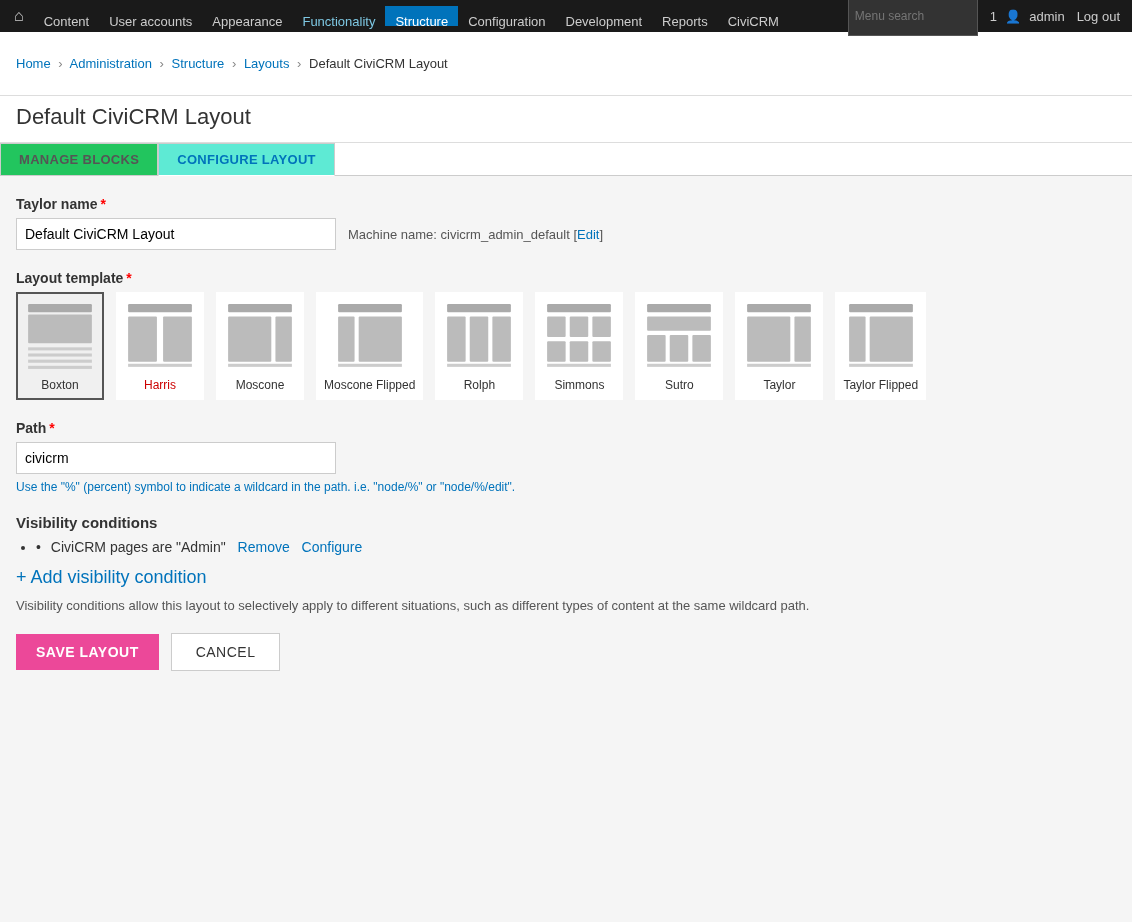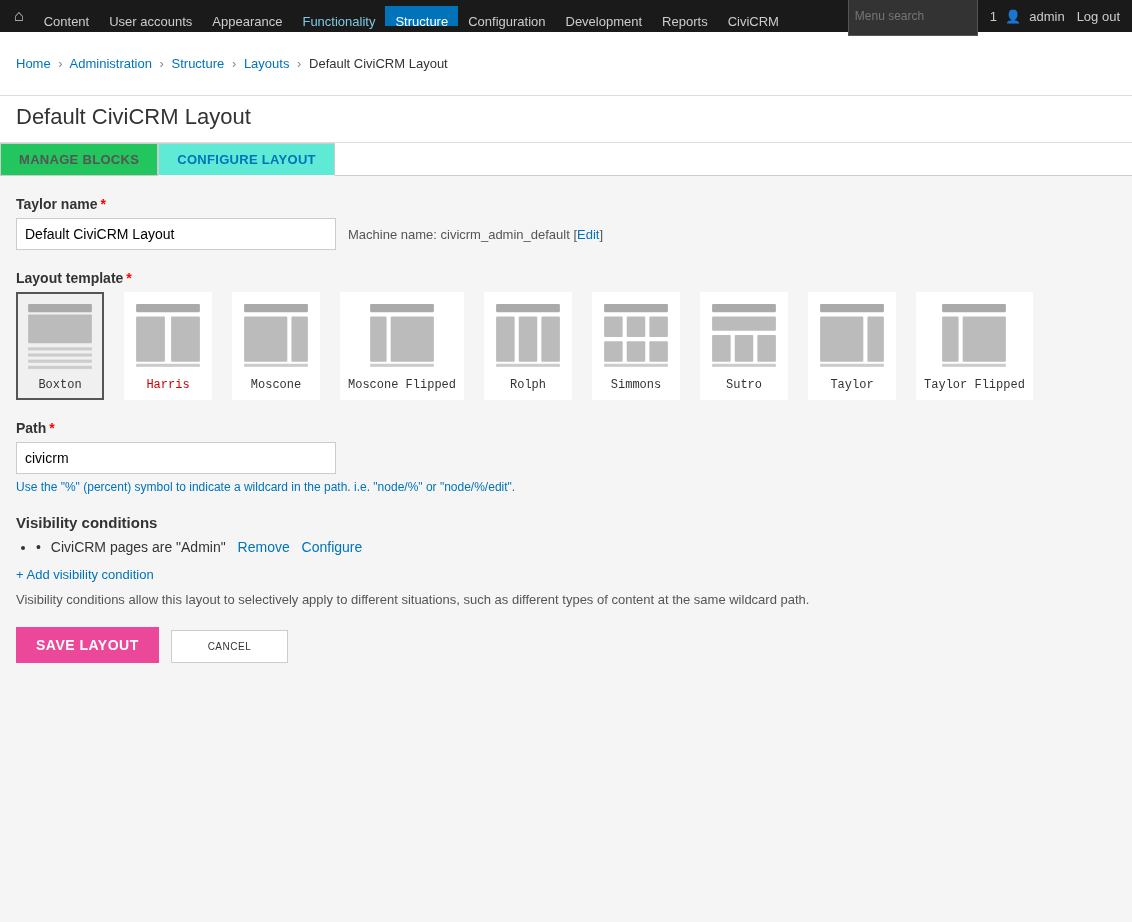--- a/index.html
+++ b/index.html
@@ -127,23 +127,22 @@
       font-size: 13px;
       color: #555;
       margin-left: 12px;
     }
     .machine-name a { color: #0073bb; text-decoration: none; }
 
     
     .templates-row {
       display: flex;
       flex-wrap: nowrap;
-      gap: 20px;
+      gap: 12px;
       align-items: flex-start;
-      font-family: Liberation Mono, monospace;
     }
     .template-item {
       display: flex;
       flex-direction: column;
       align-items: center;
       cursor: pointer;
       border: 2px solid transparent;
       padding: 6px;
       background: #fff;
       min-width: 80px;
@@ -178,21 +177,21 @@
     }
     .visibility-item {
       margin-left: 20px;
       margin-bottom: 6px;
       font-size: 14px;
       list-style: disc;
     }
     .visibility-item a { color: #0073bb; text-decoration: none; margin-left: 8px; }
     .add-condition {
       color: #0073bb;
-      font-size: 13px;
+      font-size: 18px;
       cursor: pointer;
       text-decoration: none;
       margin-top: 6px;
       display: inline-block;
     }
     .visibility-note {
       font-size: 13px;
       color: #555;
       margin-top: 10px;
     }
@@ -207,22 +206,22 @@
       font-weight: bold;
       cursor: pointer;
       text-transform: uppercase;
       letter-spacing: 0.5px;
       margin-right: 8px;
     }
     .btn-cancel {
       background: #fff;
       color: #333;
       border: 1px solid #ccc;
-      padding: 10px 36px;
-      font-size: 10px;
+      padding: 10px 24px;
+      font-size: 14px;
       cursor: pointer;
       text-transform: uppercase;
       letter-spacing: 0.5px;
     }
 
     .input-row { display: flex; align-items: center; }
     ul.visibility-list { list-style: none; padding: 0; }
     ul.visibility-list li::before { content: "•"; margin-right: 6px; }
   </style>
 </head>

